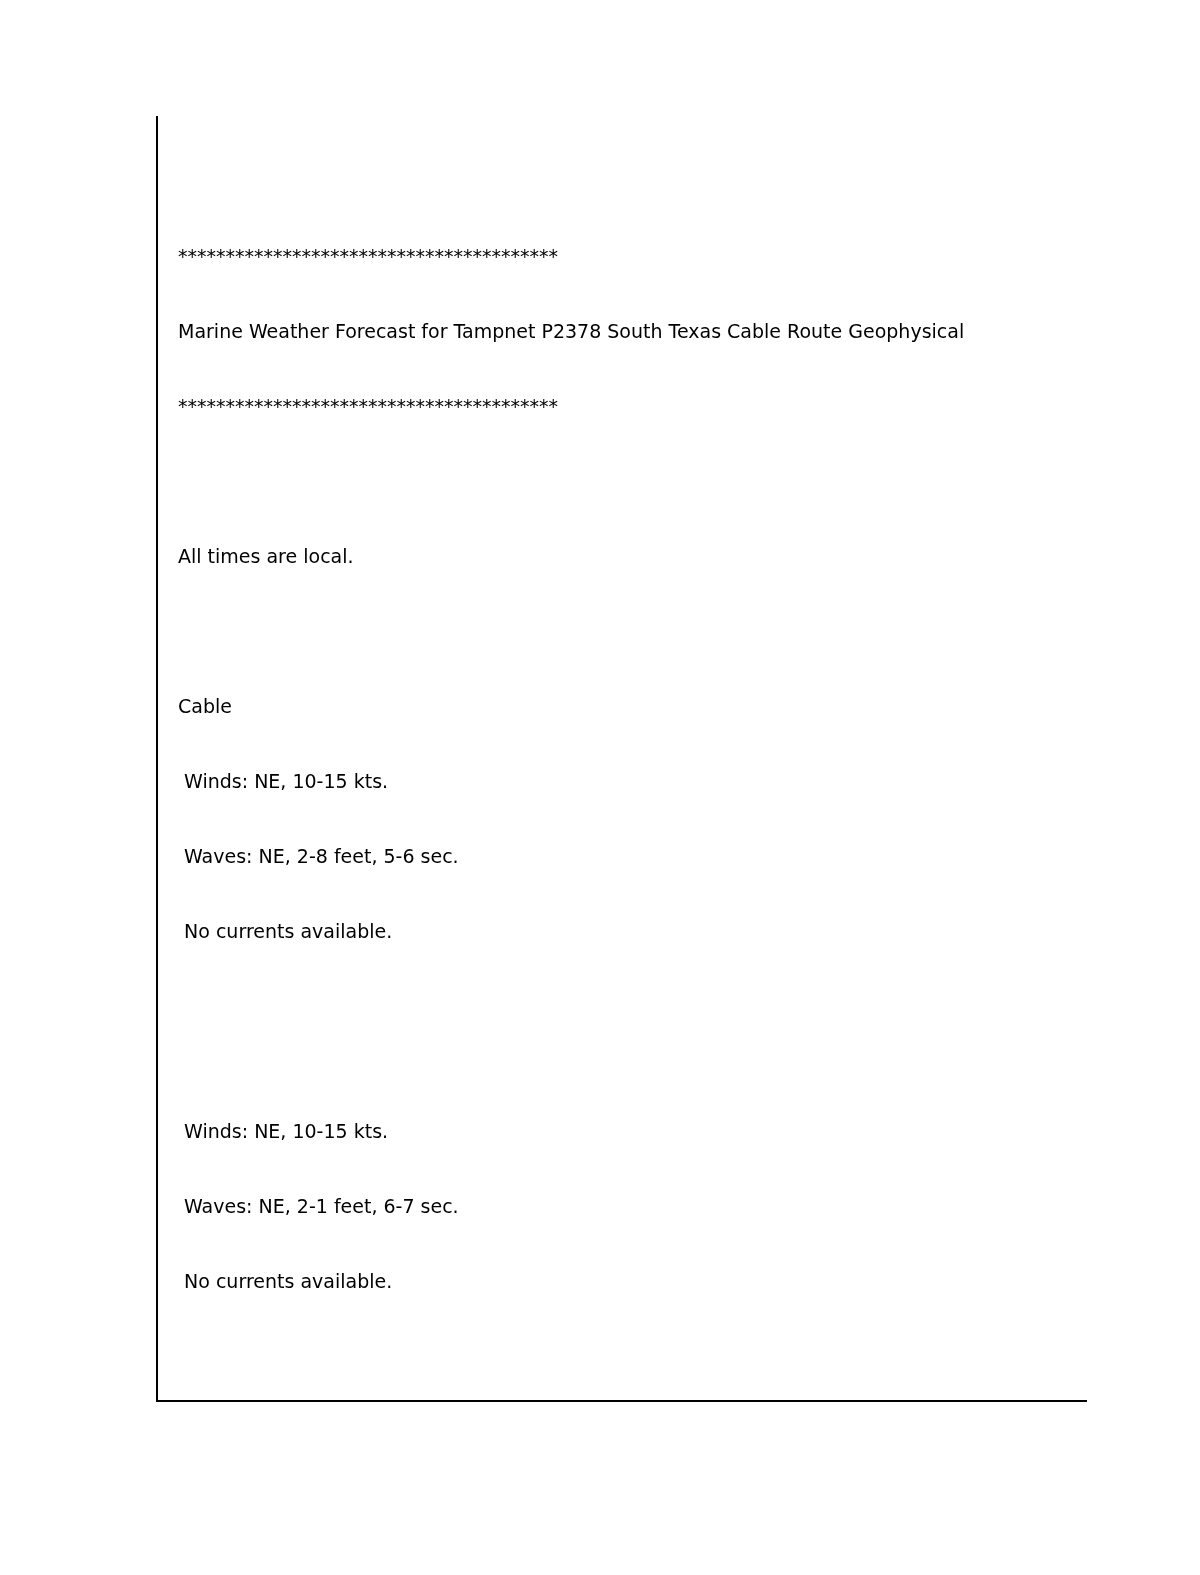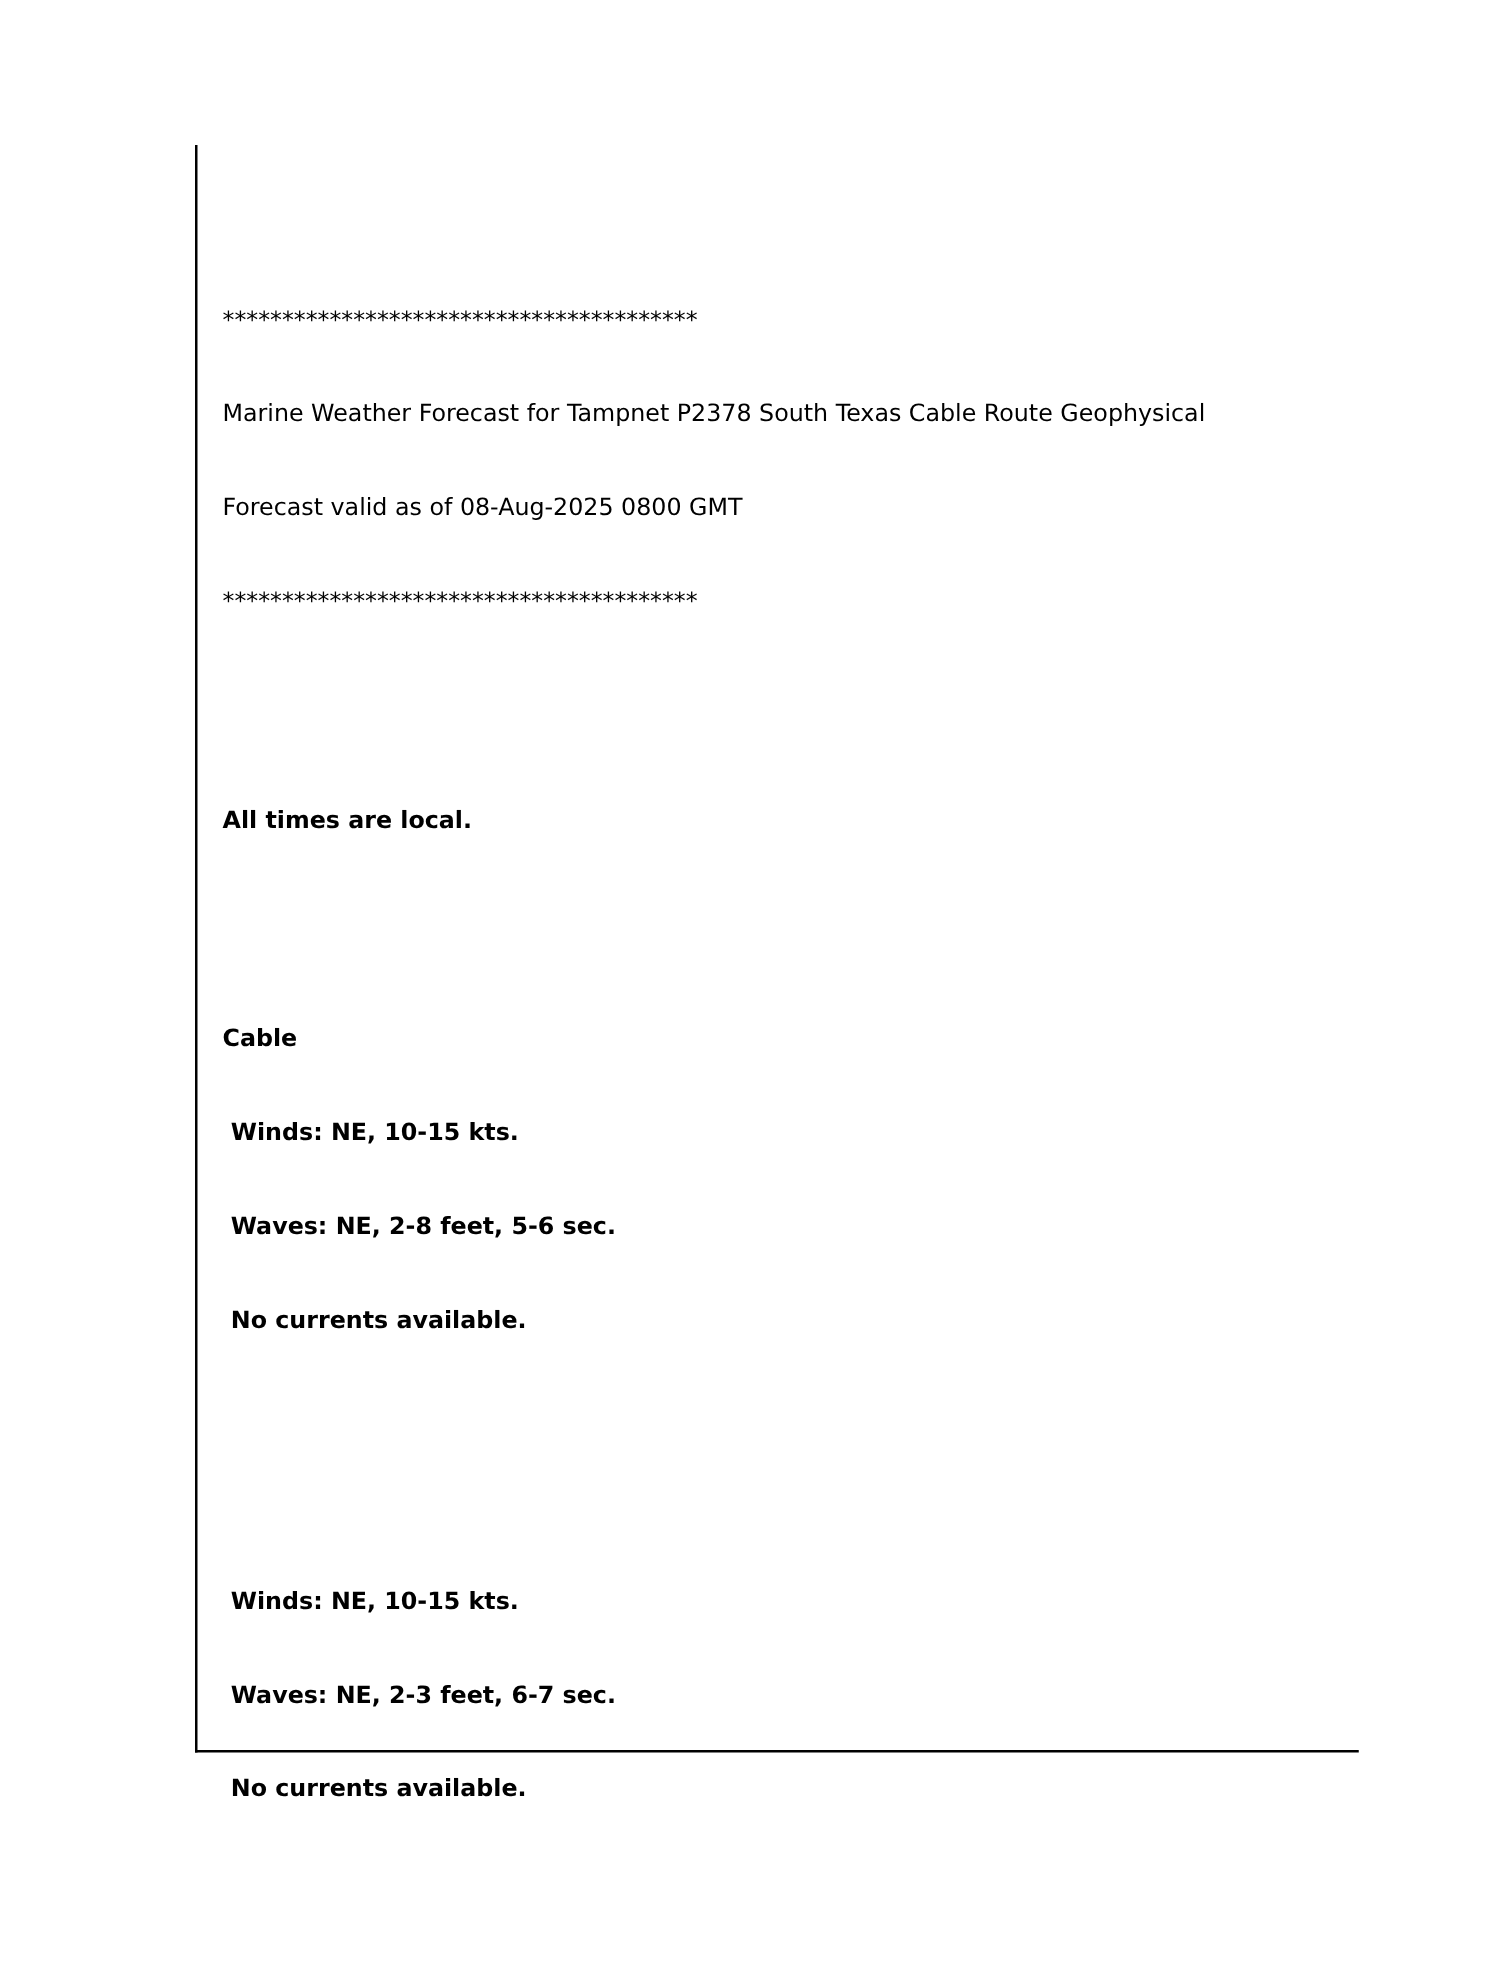--- a/index.html
+++ b/index.html
@@ -33,52 +33,49 @@
   .content {
     position: absolute;
     left: 178px;
     top: 119px;
     white-space: pre;
   }
   .line {
     height: 25px;
   }
   .gap-above {
-    margin-top: 25px;
-    font-weight: bold;
   }
 </style>
 </head>
 <body>
 
 <div class="page">
 
   <div class="frame"></div>
 
   <div class="content">
 
     <div>
       <div class="line">****************************************</div>
       <div class="line">Marine Weather Forecast for Tampnet P2378 South Texas Cable Route Geophysical</div>
-      <div class="line">Forecast valid as of 08-Aug-2025 0800 GMT</div>
       <div class="line">****************************************</div>
     </div>
 
     <div class="line gap-above">All times are local.</div>
 
     <div class="gap-above">
       <div class="line">Cable</div>
       <div class="line"> Winds: NE, 10-15 kts.</div>
       <div class="line"> Waves: NE, 2-8 feet, 5-6 sec.</div>
       <div class="line"> No currents available.</div>
     </div>
 
     <div class="gap-above">
       <div class="line"> Winds: NE, 10-15 kts.</div>
-      <div class="line"> Waves: NE, 2-3 feet, 6-7 sec.</div>
+      <div class="line"> Waves: NE, 2-1 feet, 6-7 sec.</div>
       <div class="line"> No currents available.</div>
     </div>
 
     
 
     
 
     
 
     

